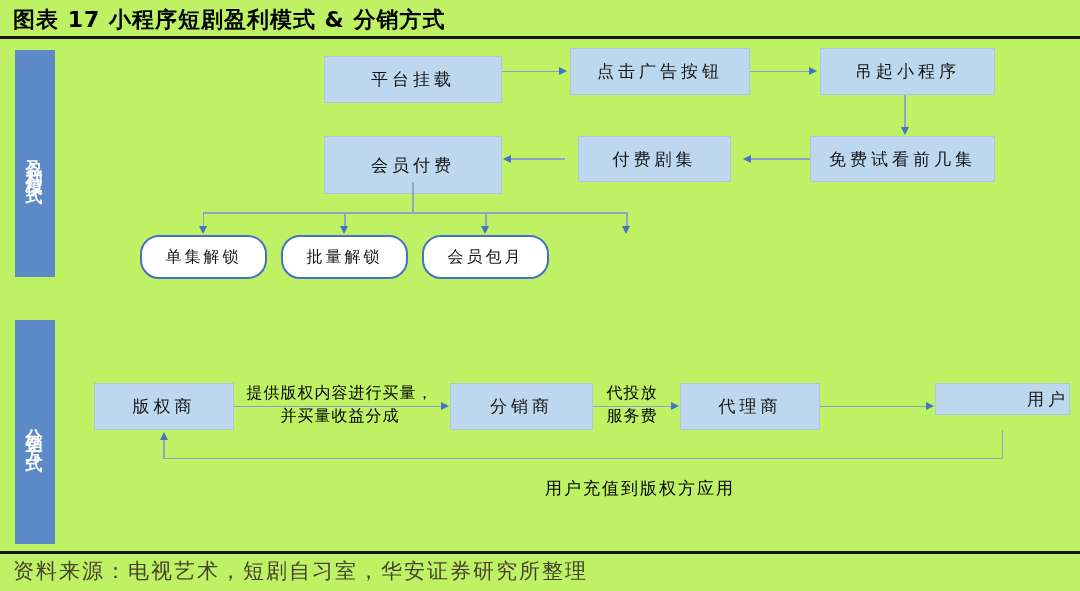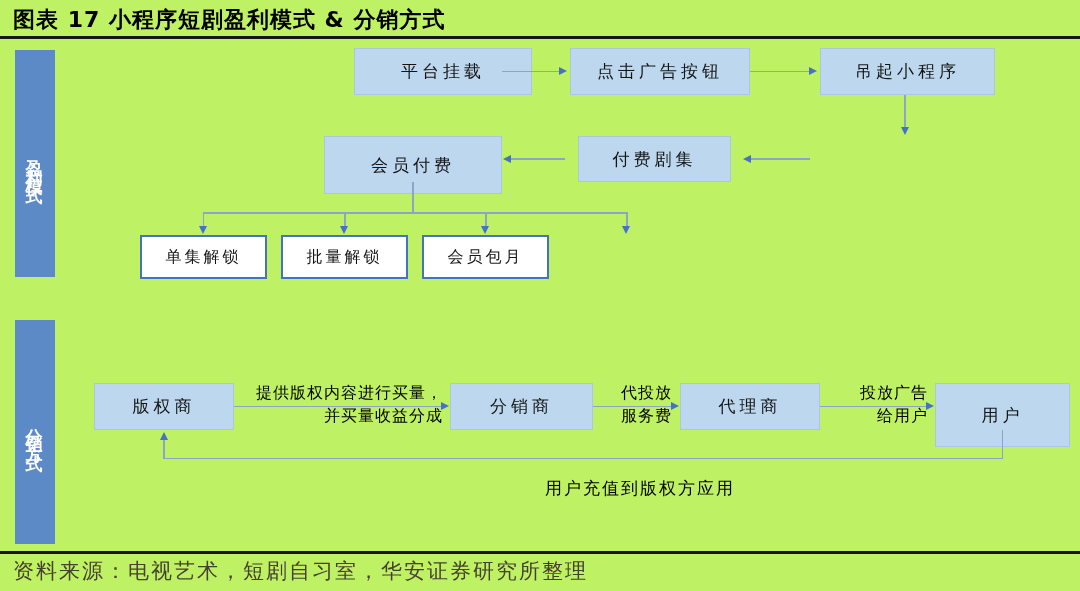--- a/index.html
+++ b/index.html
@@ -22,33 +22,33 @@
     writing-mode:vertical-rl;text-orientation:upright;font-size:17px;
     letter-spacing:9px;font-weight:bold;
   }
   .node{
     position:absolute;background:#bdd7ee;border:1px solid #aac6e0;
     display:flex;align-items:center;justify-content:center;
     font-size:17px;letter-spacing:4px;color:#141414;box-sizing:border-box;
     white-space:nowrap;
   }
   .leaf{
-    position:absolute;background:#ffffff;border:2px solid #4472c4;border-radius:0;
+    position:absolute;background:#ffffff;border:2px solid #4472c4;border-radius:19px;
     display:flex;align-items:center;justify-content:center;
     font-size:16px;letter-spacing:3px;color:#141414;box-sizing:border-box;
     white-space:nowrap;
   }
   .ln{position:absolute;background:#8aa5c6;}
   .ah{position:absolute;width:0;height:0;}
   .ah-r{border-top:4.5px solid transparent;border-bottom:4.5px solid transparent;border-left:8px solid #4472c4;}
   .ah-l{border-top:4.5px solid transparent;border-bottom:4.5px solid transparent;border-right:8px solid #4472c4;}
   .ah-d{border-left:4.5px solid transparent;border-right:4.5px solid transparent;border-top:8px solid #4472c4;}
   .ah-u{border-left:4.5px solid transparent;border-right:4.5px solid transparent;border-bottom:8px solid #4472c4;}
   .edge-label{
-    position:absolute;text-align:right;font-size:16px;line-height:23px;
+    position:absolute;text-align:center;font-size:16px;line-height:23px;
     color:#000;letter-spacing:1px;white-space:nowrap;
   }
   .return-label{
     position:absolute;left:460px;top:477px;width:360px;text-align:center;
     font-size:17px;letter-spacing:2px;color:#000;
   }
   .source-note{
     position:absolute;left:13px;top:557px;font-size:21px;letter-spacing:2px;
     color:#46402e;white-space:nowrap;
   }
@@ -58,21 +58,21 @@
 
 <div class="page">
 
   <div class="fig-title">图表 17 小程序短剧盈利模式 &amp; 分销方式</div>
   <div class="rule rule-top"></div>
 
   <div class="vbar" style="top:50px;height:227px;">
     <span>盈利模式</span>
   </div>
 
-  <div class="node" style="left:324px;top:48px;width:178px;height:47px;margin-left:30px;">
+  <div class="node" style="left:324px;top:56px;width:178px;height:47px;">
     <span>平台挂载</span>
   </div>
   <div class="node" style="left:570px;top:48px;width:180px;height:47px;">
     <span>点击广告按钮</span>
   </div>
   <div class="node" style="left:820px;top:48px;width:175px;height:47px;">
     <span>吊起小程序</span>
   </div>
 
   <div class="ln" style="left:502px;top:70.5px;width:58px;height:1.5px;"></div>
@@ -81,20 +81,23 @@
   <div class="ah ah-r" style="left:809px;top:66.5px;"></div>
 
   <div class="ln" style="left:904px;top:95px;width:1.5px;height:33px;"></div>
   <div class="ah ah-d" style="left:900.5px;top:127px;"></div>
 
   <div class="node" style="left:324px;top:136px;width:178px;height:58px;">
     <span>会员付费</span>
   </div>
   <div class="node" style="left:578px;top:136px;width:153px;height:46px;">
     <span>付费剧集</span>
+  </div>
+  <div class="node" style="left:810px;top:136px;width:185px;height:46px;">
+    <span>免费试看前几集</span>
   </div>
 
   <div class="ah ah-l" style="left:503px;top:154.5px;"></div>
   <div class="ln" style="left:511px;top:158.25px;width:54px;height:1.5px;"></div>
   <div class="ah ah-l" style="left:743px;top:154.5px;"></div>
   <div class="ln" style="left:751px;top:158.25px;width:59px;height:1.5px;"></div>
 
   <div class="ln" style="left:412px;top:182px;width:1.5px;height:31px;"></div>
   <div class="ln" style="left:203px;top:212px;width:424px;height:1.5px;"></div>
   <div class="ln" style="left:202.5px;top:212px;width:1.5px;height:15px;"></div>
@@ -122,44 +125,40 @@
 
   <div class="node" style="left:94px;top:383px;width:140px;height:47px;">
     <span>版权商</span>
   </div>
   <div class="node" style="left:450px;top:383px;width:143px;height:47px;">
     <span>分销商</span>
   </div>
   <div class="node" style="left:680px;top:383px;width:140px;height:47px;">
     <span>代理商</span>
   </div>
-  <div class="node" style="left:935px;top:383px;width:135px;height:64px;">
+  <div class="node" style="left:935px;top:383px;width:135px;height:32px;justify-content:flex-end;">
     <span>用户</span>
   </div>
 
   <div class="ln" style="left:234px;top:405.75px;width:208px;height:1.5px;"></div>
   <div class="ah ah-r" style="left:441px;top:401.5px;"></div>
   <div class="edge-label" style="left:237px;top:381px;width:206px;">
     <div>提供版权内容进行买量，</div>
     <div>并买量收益分成</div>
   </div>
 
   <div class="ln" style="left:593px;top:405.75px;width:79px;height:1.5px;"></div>
   <div class="ah ah-r" style="left:671px;top:401.5px;"></div>
   <div class="edge-label" style="left:592px;top:381px;width:80px;">
     <div>代投放</div>
     <div>服务费</div>
   </div>
 
   <div class="ln" style="left:820px;top:405.75px;width:107px;height:1.5px;"></div>
   <div class="ah ah-r" style="left:926px;top:401.5px;"></div>
-  <div class="edge-label" style="left:827px;top:381px;width:101px;">
-    <div>投放广告</div>
-    <div>给用户</div>
-  </div>
 
   <div class="ln" style="left:1001.75px;top:430px;width:1.5px;height:29px;"></div>
   <div class="ln" style="left:164px;top:457.5px;width:839px;height:1.5px;"></div>
   <div class="ln" style="left:163.25px;top:440px;width:1.5px;height:19px;"></div>
   <div class="ah ah-u" style="left:159.5px;top:432px;"></div>
   <div class="return-label">用户充值到版权方应用</div>
 
   <div class="rule rule-bottom"></div>
   <div class="source-note">资料来源：电视艺术，短剧自习室，华安证券研究所整理</div>
 

